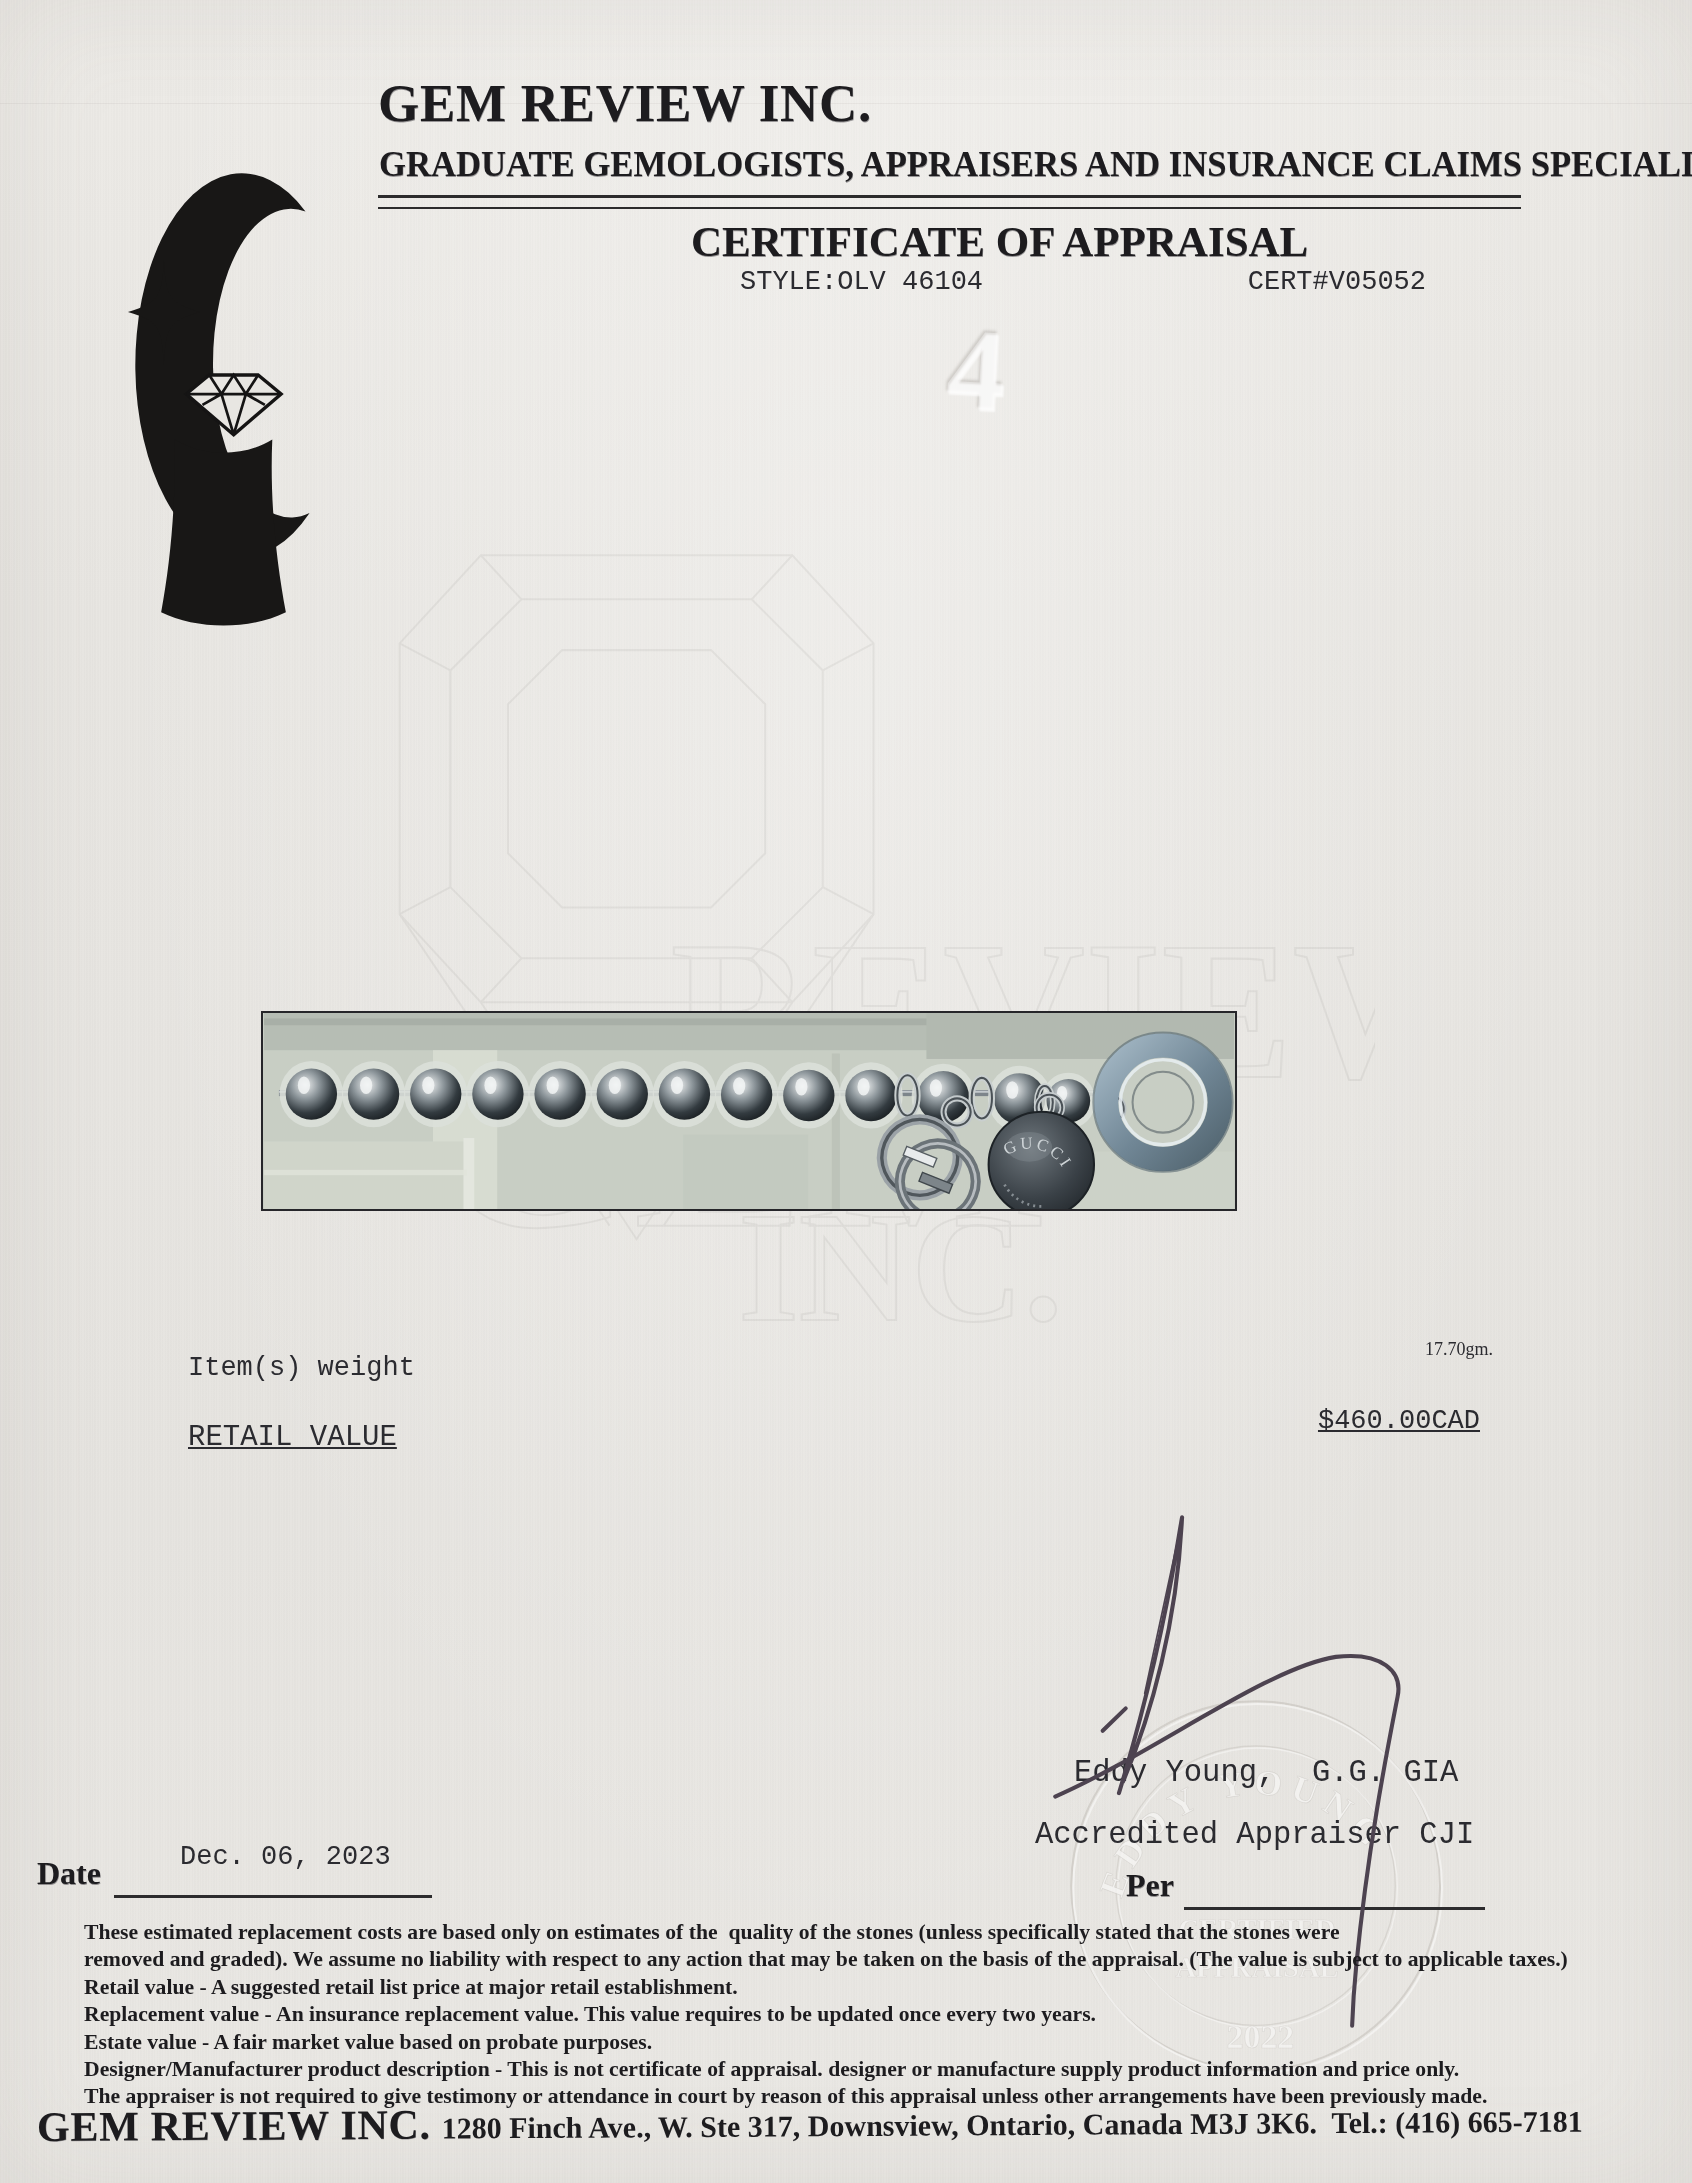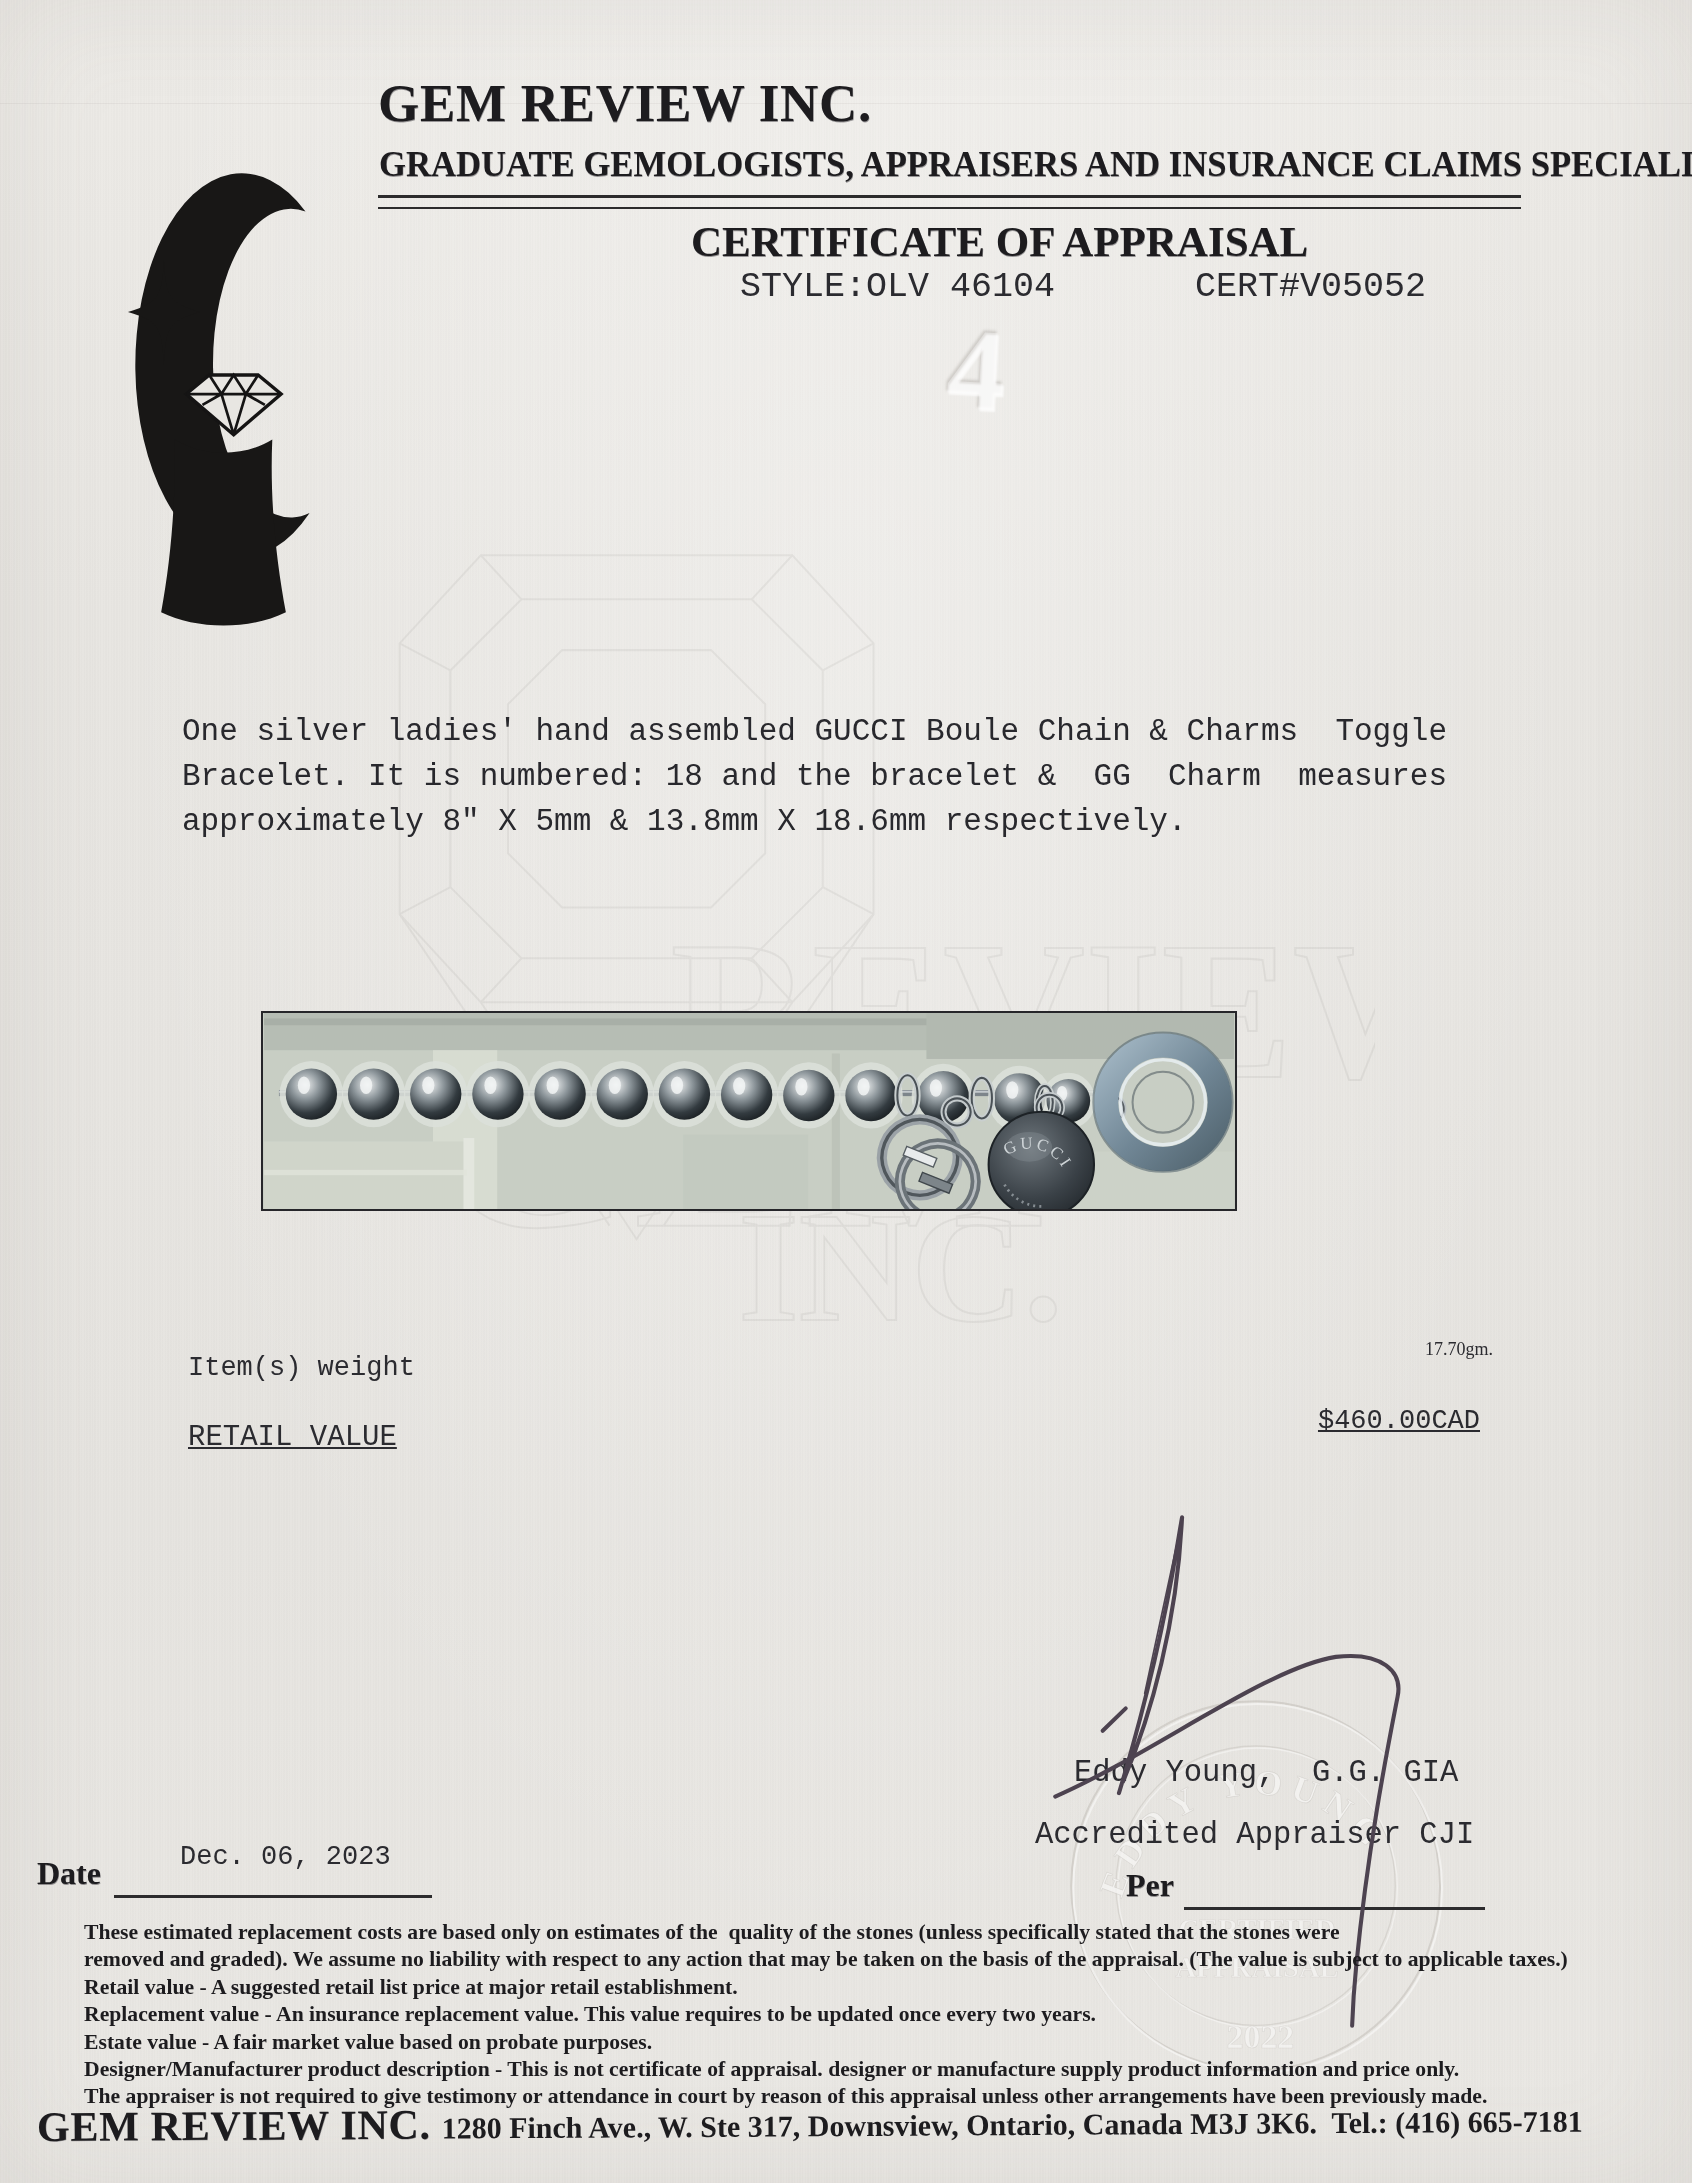--- a/index.html
+++ b/index.html
@@ -15,21 +15,21 @@
     font-family:"Liberation Serif","DejaVu Serif",serif;
   }
   .abs{position:absolute;}
   .serifb{font-family:"Liberation Serif","DejaVu Serif",serif;font-weight:bold;color:#1d1c1f;}
   .mono{font-family:"Liberation Mono","DejaVu Sans Mono",monospace;color:#2b2b30;}
   .soft{text-shadow:0.4px 0.5px 0.5px rgba(45,42,48,0.45);}
   .company-name{left:378px;top:73px;font-size:53px;letter-spacing:0.7px;white-space:pre;}
   .tagline{left:379px;top:145px;font-size:35px;letter-spacing:0px;white-space:pre;transform:scaleX(0.99);transform-origin:left;}
   .hdr-divider{left:378px;top:195px;width:1143px;height:8.8px;border-top:3.4px solid #2c2b2c;border-bottom:2.7px solid #2c2b2c;}
   .cert-title{left:691px;top:217px;width:765px;font-size:43px;text-align:left;white-space:pre;}
-  .style-row{left:740px;top:267px;width:686px;display:flex;justify-content:space-between;font-size:35px;white-space:pre;}
+  .style-row{left:740px;top:267px;width:686px;display:flex;justify-content:space-between;font-size:27px;white-space:pre;}
   .embossed-4{
     left:947px;top:303px;font-size:117px;font-family:"Liberation Serif",serif;font-weight:bold;
     color:rgba(255,255,255,0.38);
     text-shadow:1.4px 2px 2px rgba(255,255,255,0.75), -1.4px -2px 2.7px rgba(135,130,122,0.30);
     transform:rotate(3deg);
   }
   .crease{left:0;top:103px;width:1693px;height:1.4px;background:rgba(110,105,98,0.07);}
   .description{
     left:182px;top:709px;font-size:31px;line-height:45px;white-space:pre;color:#28282d;
   }
@@ -94,23 +94,20 @@
   <div class="abs serifb soft tagline">GRADUATE GEMOLOGISTS, APPRAISERS AND INSURANCE CLAIMS SPECIALIST</div>
   <div class="abs hdr-divider"></div>
   <div class="abs serifb soft cert-title">CERTIFICATE OF APPRAISAL</div>
   <div class="abs mono style-row">
     <span>STYLE:OLV 46104</span>
     <span>CERT#V05052</span>
   </div>
 
   <div class="abs embossed-4">4</div>
 
-  <div class="abs mono description">One silver ladies' hand assembled GUCCI Boule Chain &amp; Charms  Toggle
-Bracelet. It is numbered: 18 and the bracelet &amp;  GG  Charm  measures
-approximately 8" X 5mm &amp; 13.8mm X 18.6mm respectively.</div>
 
   <div class="abs photo">
     <svg width="972" height="196" viewBox="0 0 1435 290">
       <defs>
         <radialGradient id="ballGrad" cx="0.38" cy="0.32" r="0.78">
           <stop offset="0" stop-color="#eff1f1"></stop>
           <stop offset="0.35" stop-color="#8d969b"></stop>
           <stop offset="0.7" stop-color="#333b40"></stop>
           <stop offset="1" stop-color="#14181b"></stop>
         </radialGradient>

